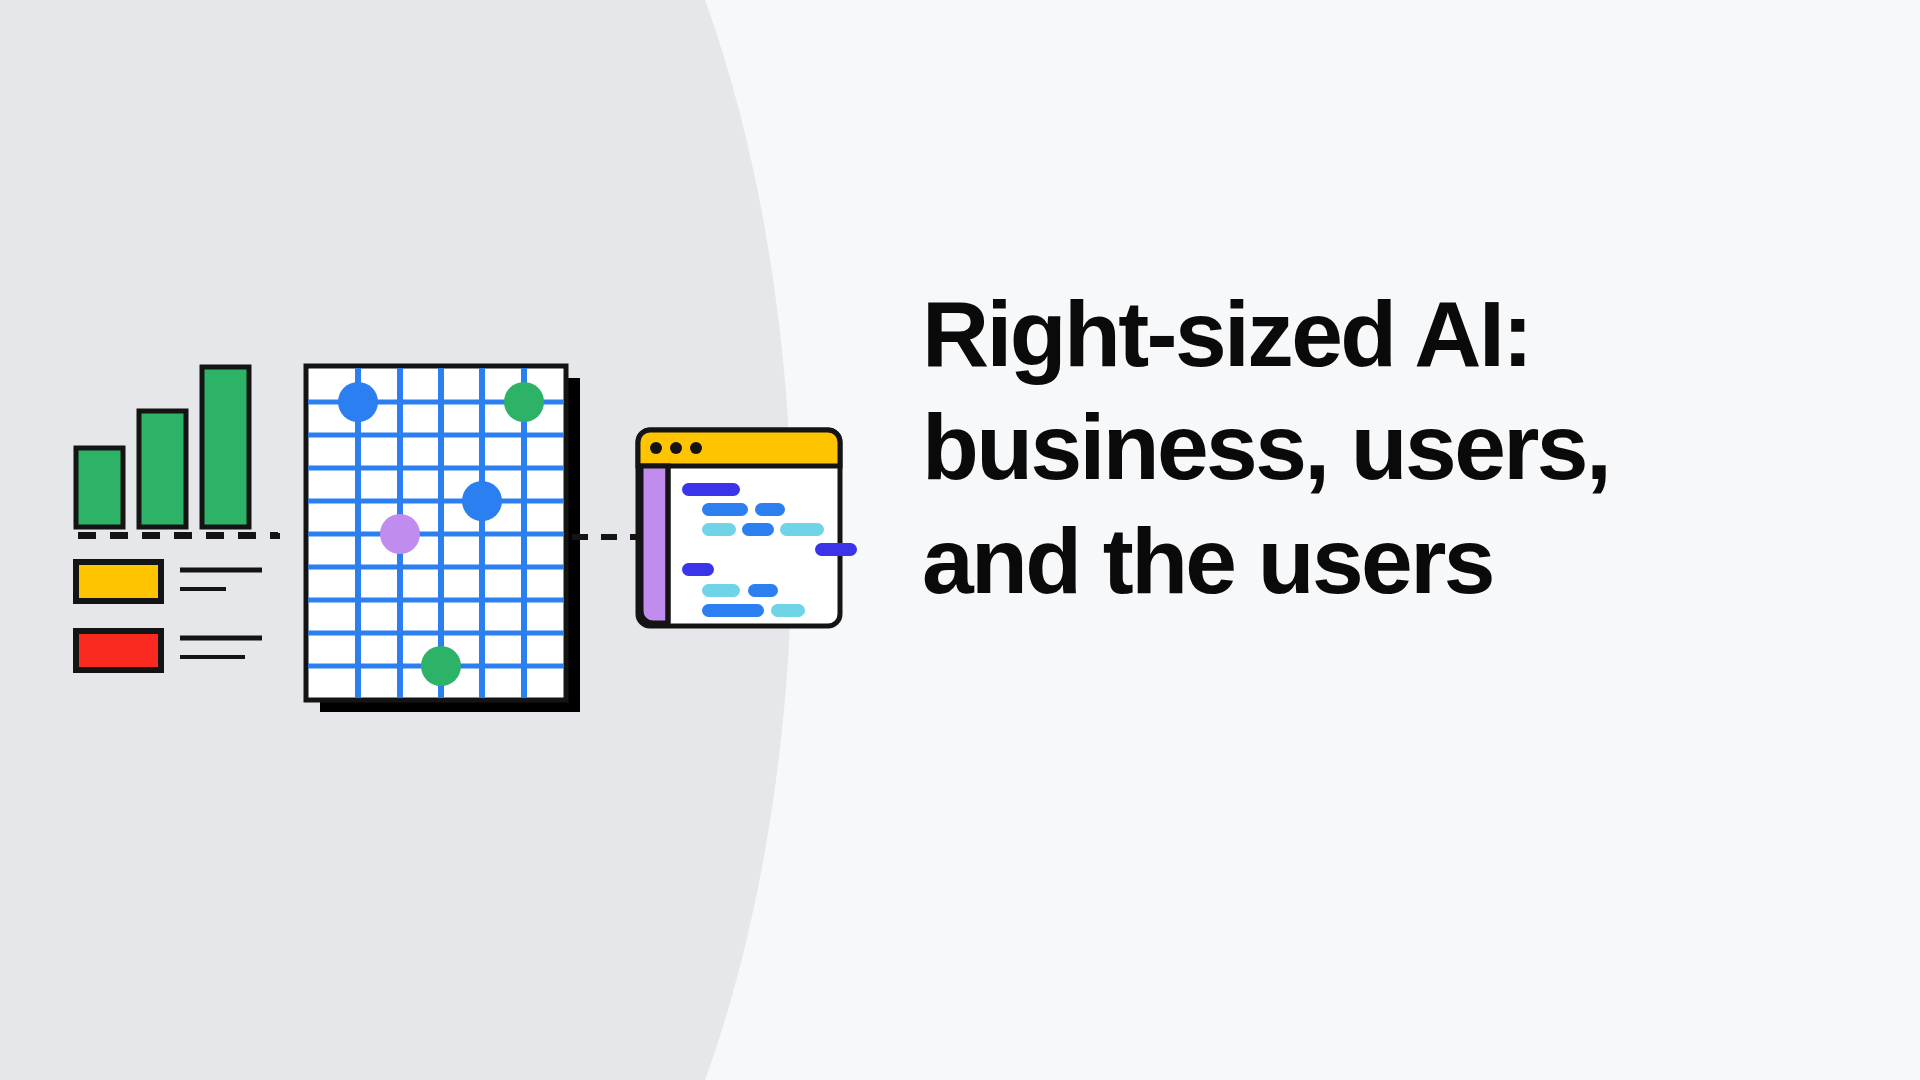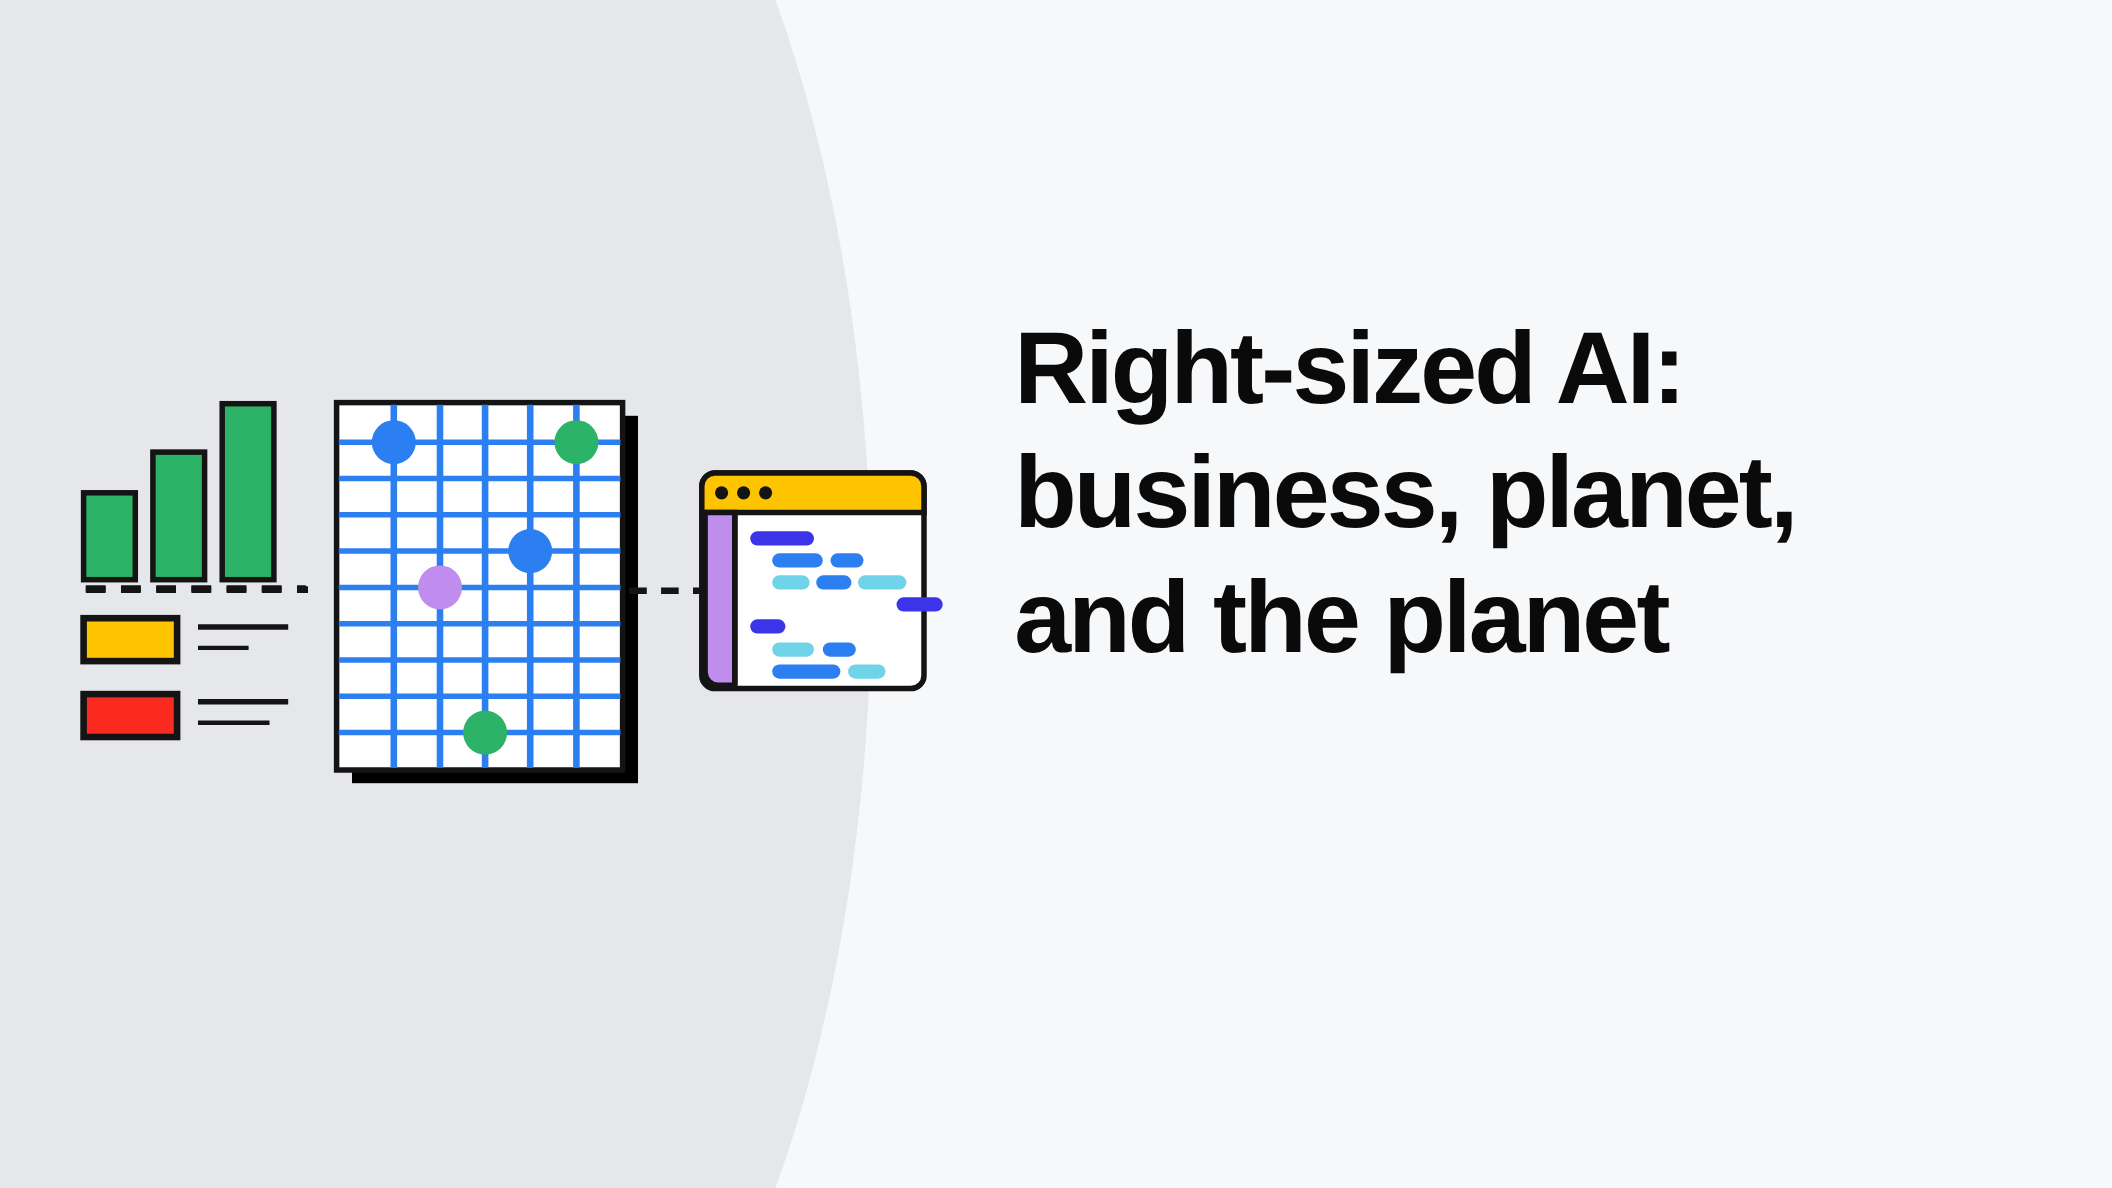--- a/index.html
+++ b/index.html
@@ -147,18 +147,18 @@
 
         <rect x="702" y="604" width="62" height="13" rx="6.5" fill="#2B7FF0"></rect>
         <rect x="771" y="604" width="34" height="13" rx="6.5" fill="#6FD4E8"></rect>
       </g>
     </g>
   </svg>
 
   <div id="headline-block">
     <h1 id="headline">
       <span class="ln">Right-sized AI:</span>
-      <span class="ln">business, planet,</span>
-      <span class="ln">and the planet</span>
+      <span class="ln">business, users,</span>
+      <span class="ln">and the users</span>
     </h1>
   </div>
 
 </div>
 
 </body></html>

